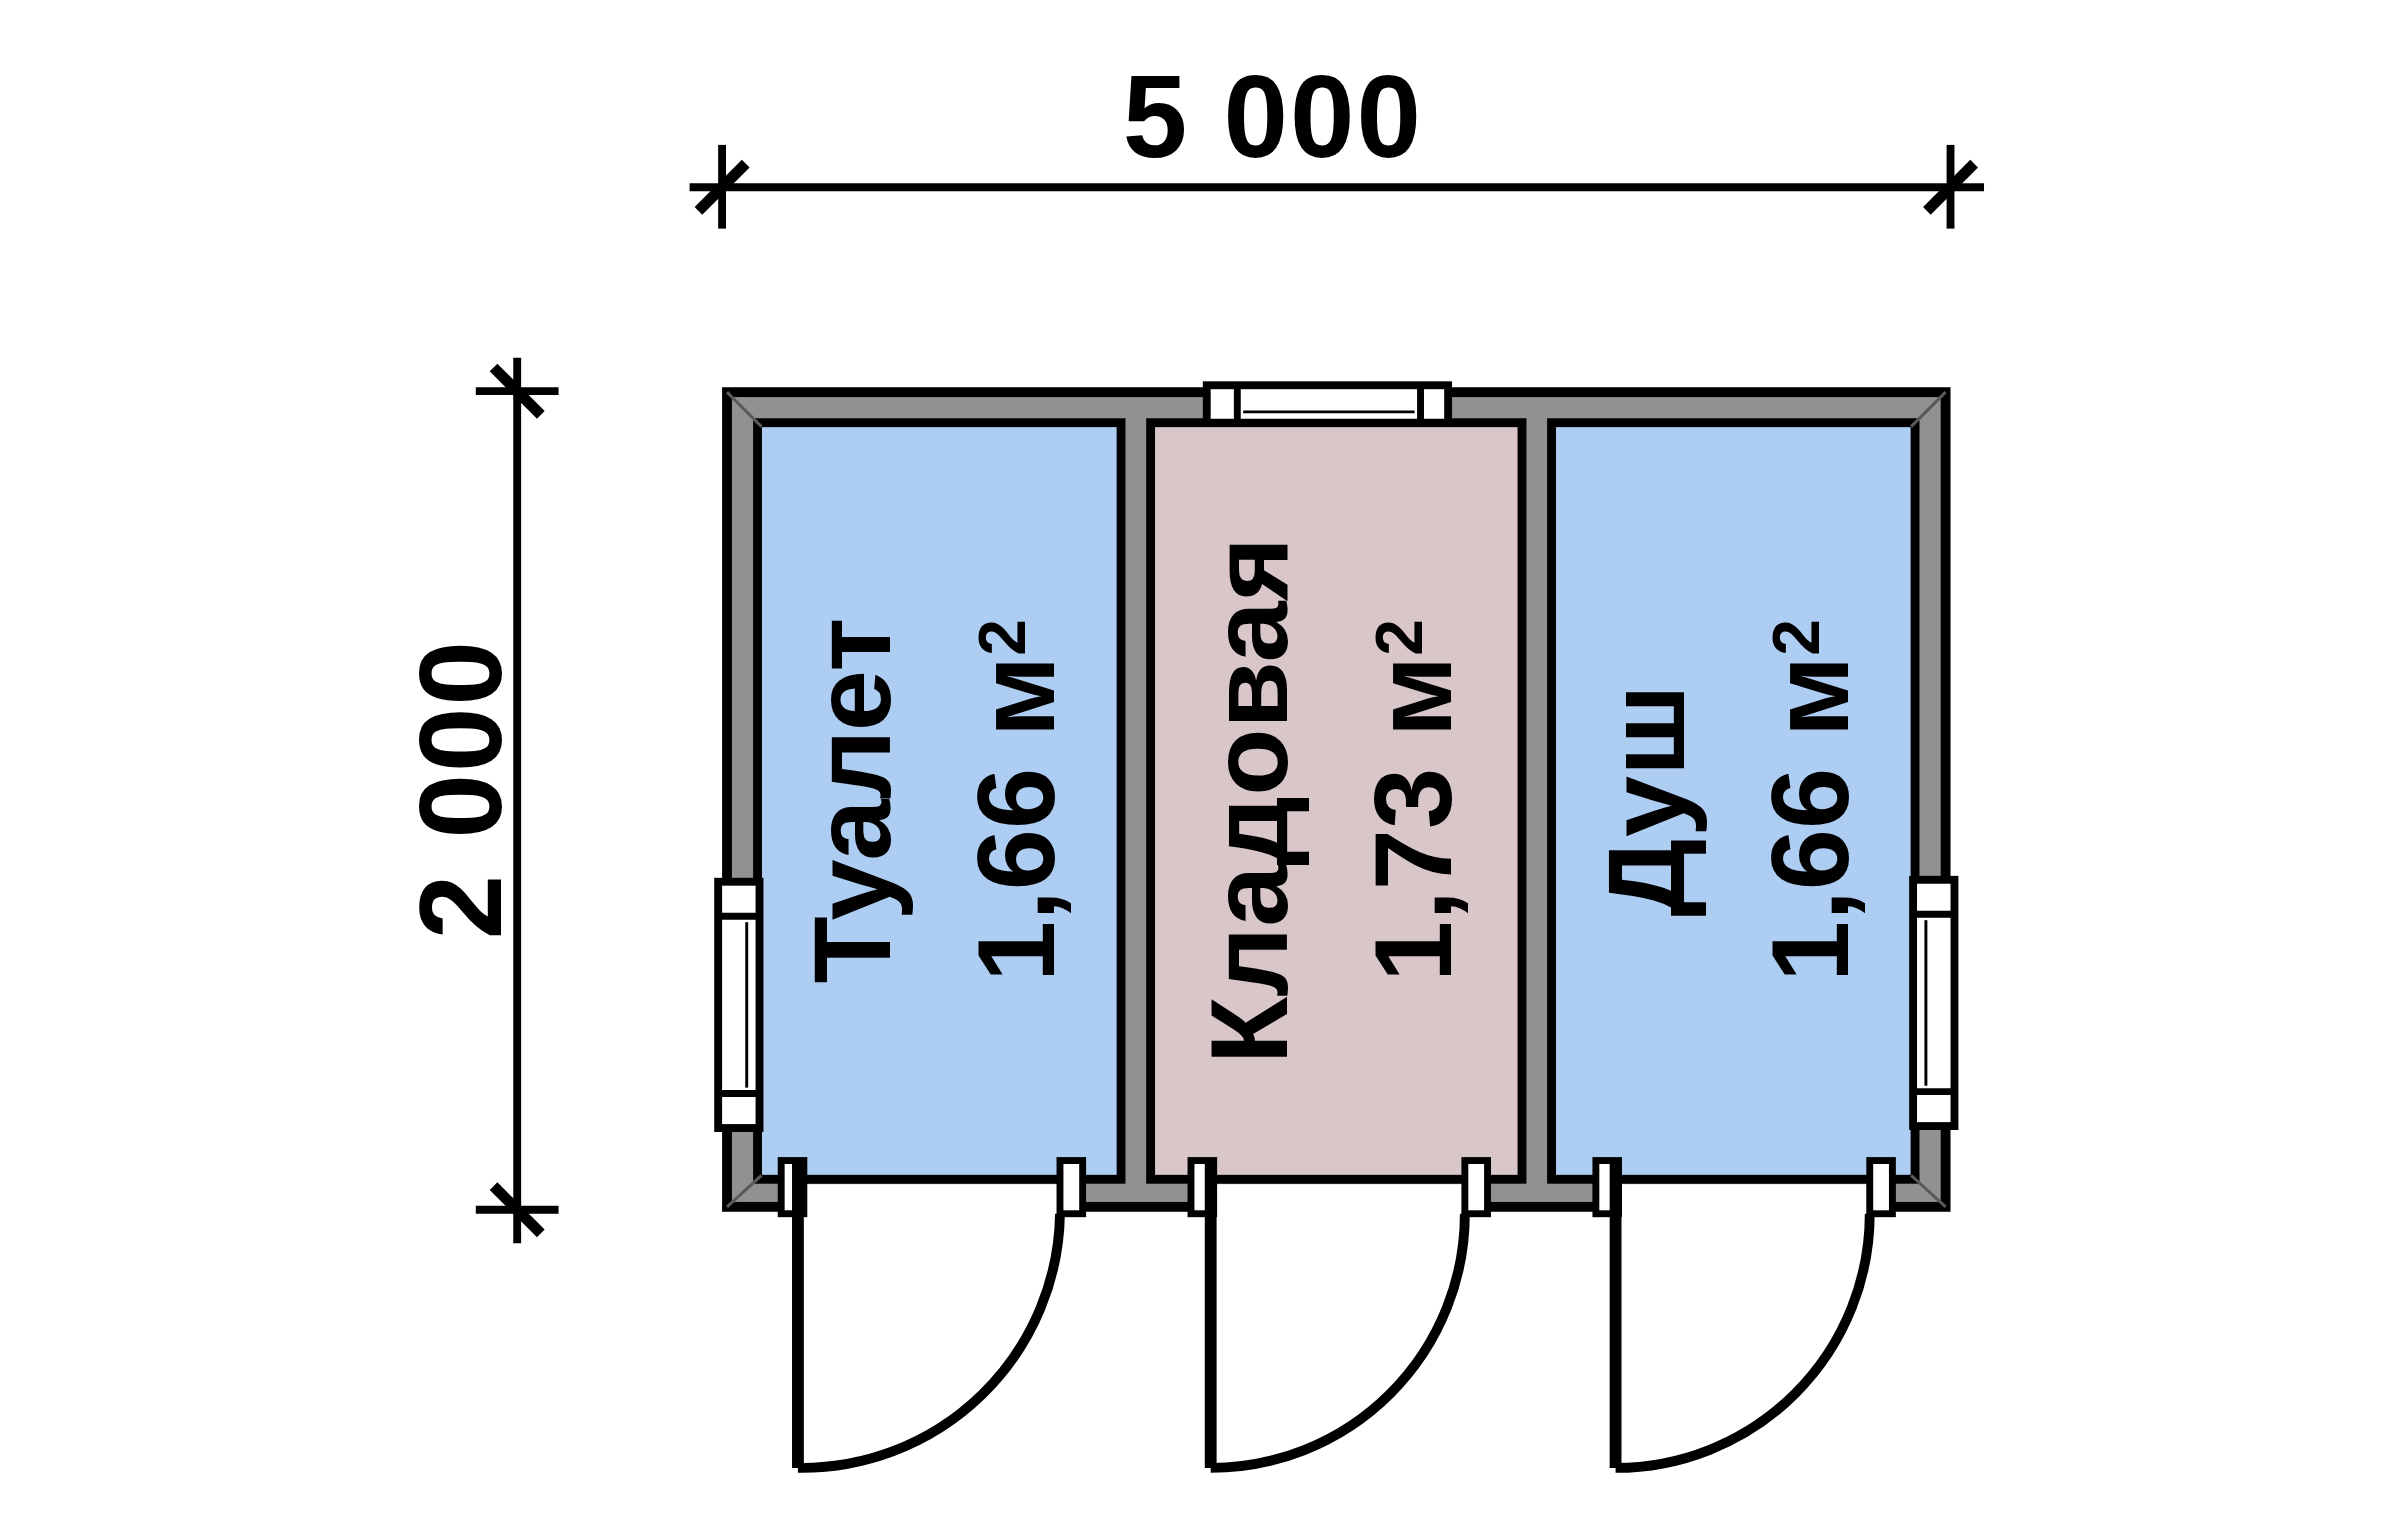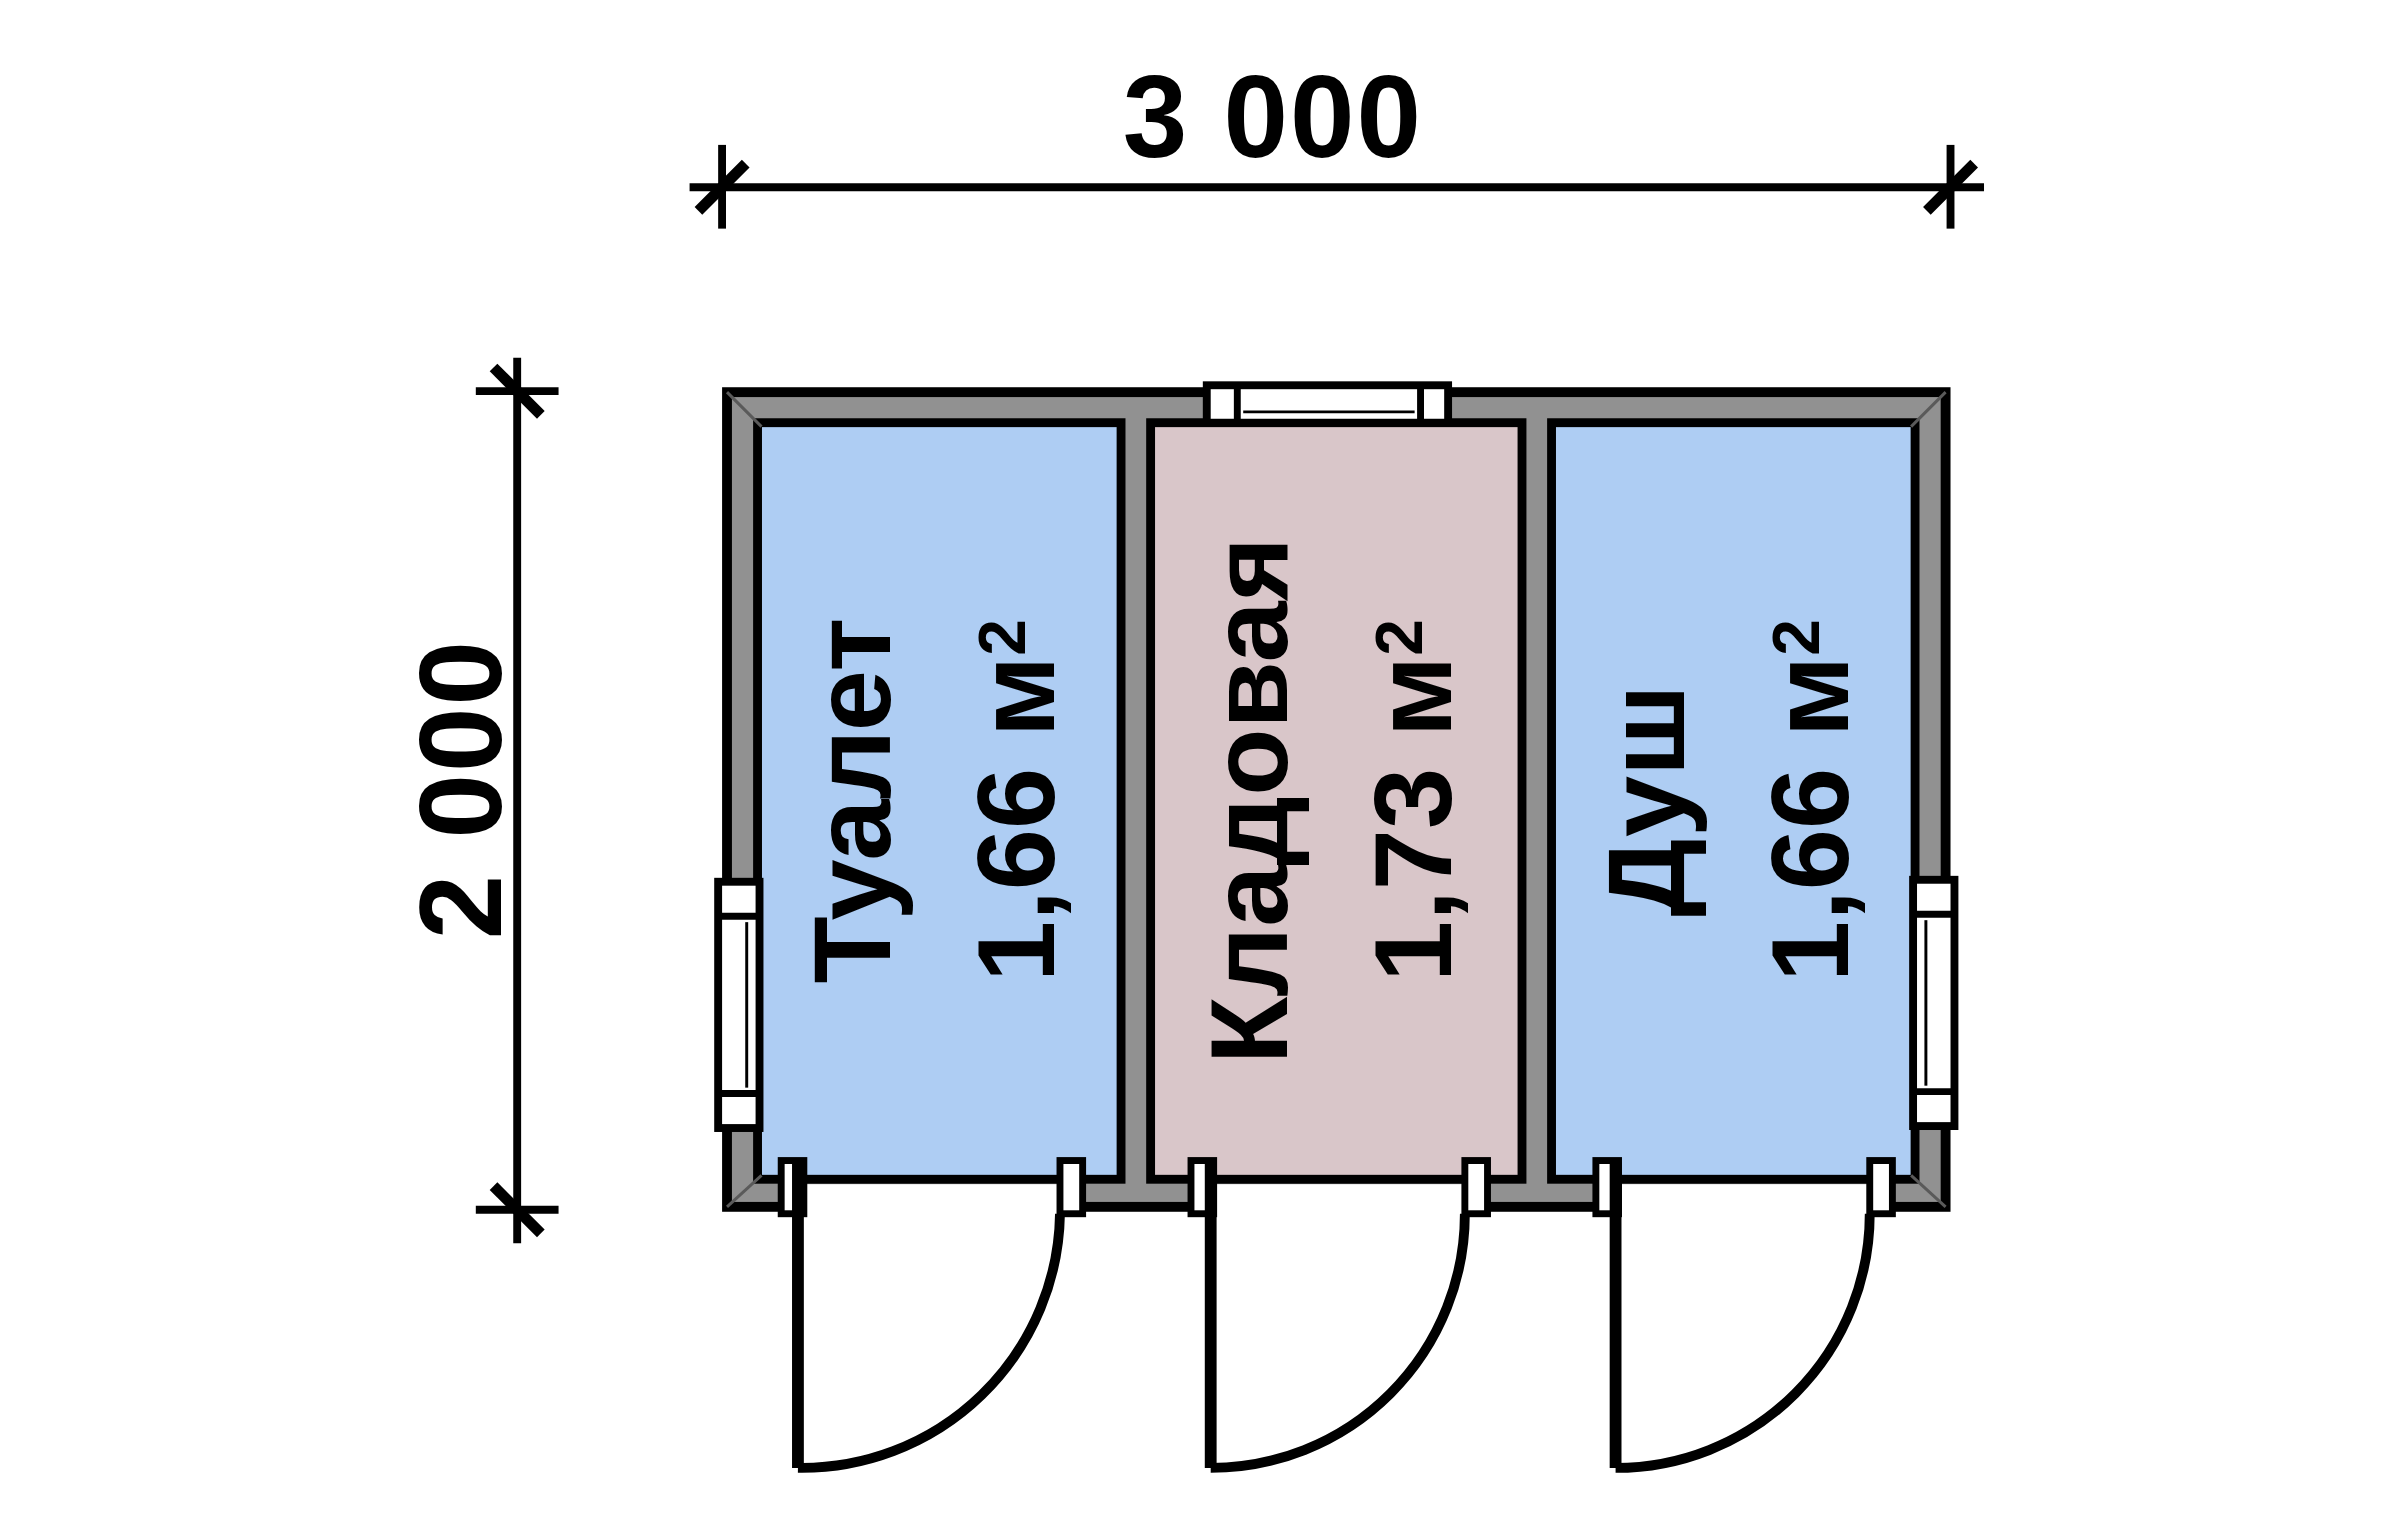--- a/index.html
+++ b/index.html
@@ -122,21 +122,21 @@
     </g>
 
     <g>
       <rect x="1942" y="893" width="42" height="250" fill="#ffffff" stroke="#000000" stroke-width="8"></rect>
       <line x1="1942" y1="928" x2="1984" y2="928" stroke="#000000" stroke-width="7"></line>
       <line x1="1942" y1="1108" x2="1984" y2="1108" stroke="#000000" stroke-width="7"></line>
       <line x1="1955" y1="934" x2="1955" y2="1102" stroke="#000000" stroke-width="3"></line>
     </g>
   </svg>
 
-  <div class="label dim-label-top">3 000</div>
+  <div class="label dim-label-top">5 000</div>
 
   <div class="label dim-label-left">2 000</div>
 
   <div class="label room-label room-label-1">
     <div>Туалет</div>
     <div><span>1,66 м</span><span class="sup">2</span></div>
   </div>
 
   <div class="label room-label room-label-2">
     <div>Кладовая</div>

